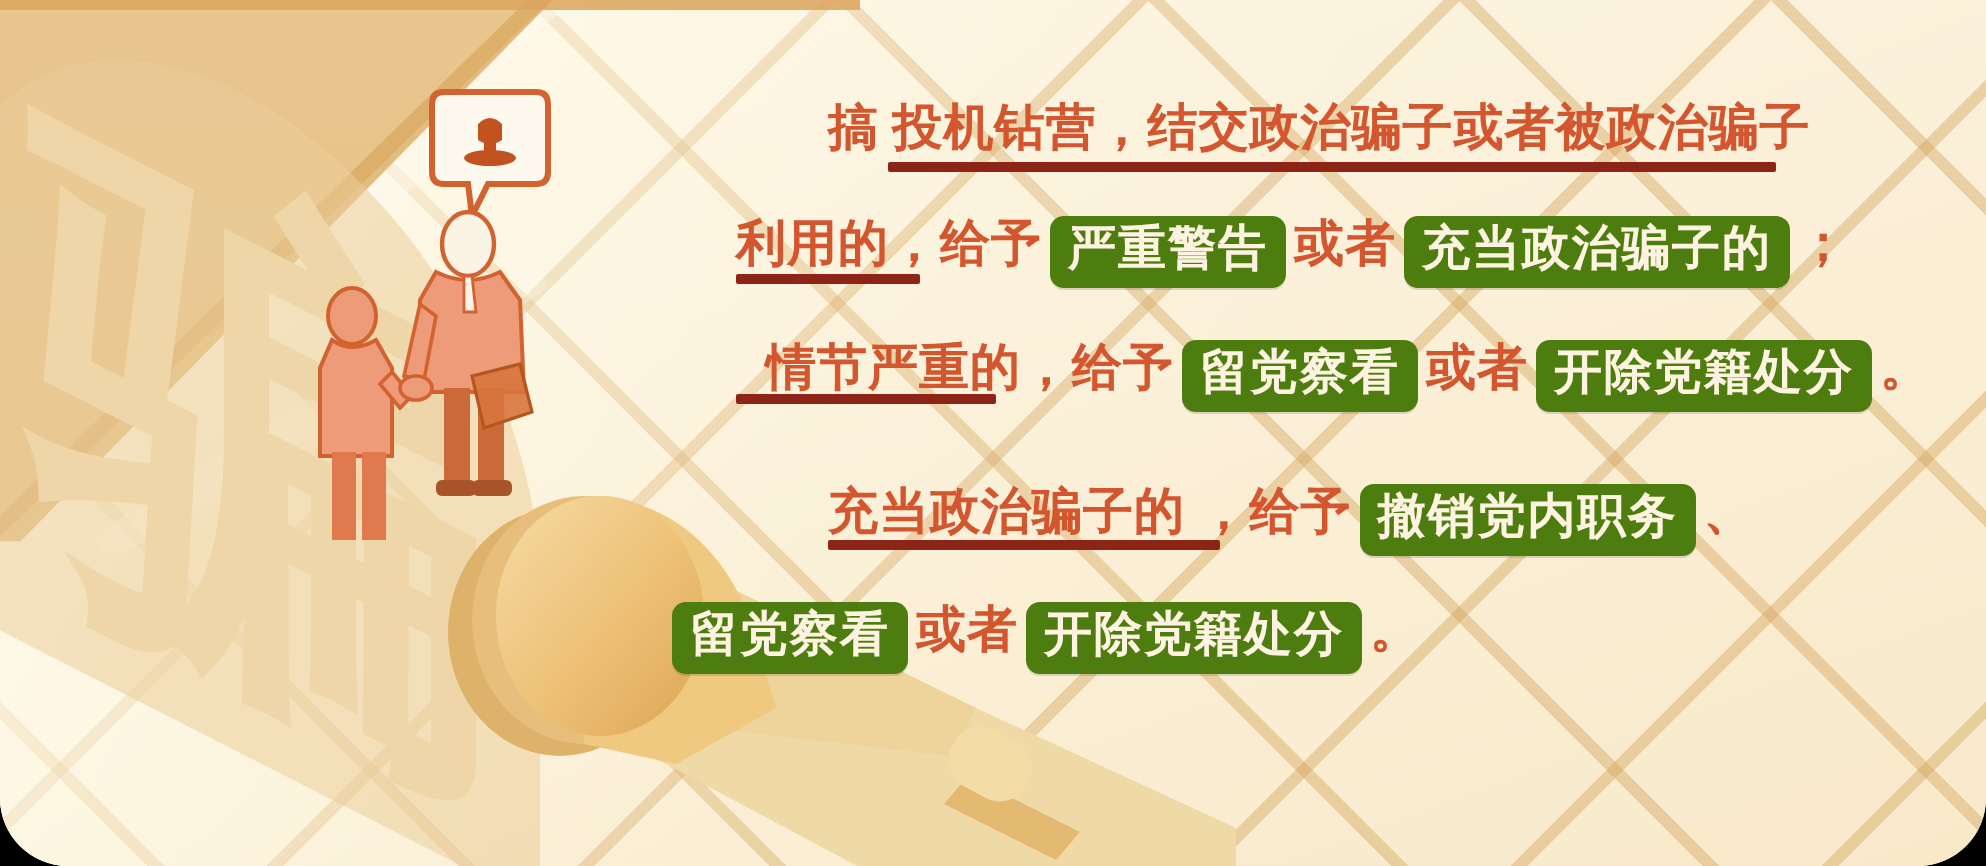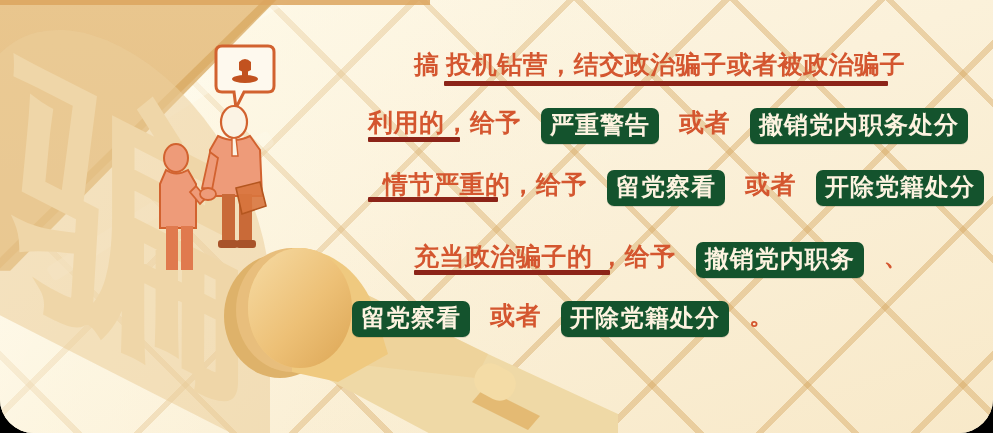--- a/index.html
+++ b/index.html
@@ -126,25 +126,25 @@
     color:#D4562F;
     letter-spacing:.5px;
     font-family:"Liberation Serif","DejaVu Serif",serif;
     font-weight:600;
     pointer-events:auto;
   }
   .t-line .plain { color:#D4562F; }
 
   .badge {
     display:inline-block;
-    background:#14532d;
+    background:#4d7c0f;
     color:#FDF3E0;
     border-radius:7px;
     padding:5px 9px 7px 9px;
-    margin:0 20px;
+    margin:0 4px;
     font-size:24px;
     line-height:1;
     font-weight:600;
     letter-spacing:1px;
     position:relative;
     top:2px;
     box-shadow:0 1px 0 rgba(0,0,0,.12);
   }
 
   .uline {
@@ -237,21 +237,21 @@
       <rect x="26" y="186" width="12" height="44" fill="#E07A4E"></rect>
       <rect x="41" y="186" width="12" height="44" fill="#E07A4E"></rect>
     </g>
 
     <ellipse cx="68" cy="154" rx="8" ry="6" fill="#EE9B79" stroke="#D2622F" stroke-width="1.8"></ellipse>
   </svg>
 
   <div class="text-block">
 
     <div class="t-line" id="line1"><span class="plain">搞 投机钻营，结交政治骗子或者被政治骗子</span></div>
-    <div class="t-line" id="line2"><span class="plain">利用的，给予</span><span class="badge">严重警告</span><span class="plain">或者</span><span class="badge">撤销党内职务处分</span><span class="plain">；</span></div>
+    <div class="t-line" id="line2"><span class="plain">利用的，给予</span><span class="badge">严重警告</span><span class="plain">或者</span><span class="badge">充当政治骗子的</span><span class="plain">；</span></div>
     <div class="t-line" id="line3"><span class="plain">情节严重的，给予</span><span class="badge">留党察看</span><span class="plain">或者</span><span class="badge">开除党籍处分</span><span class="plain">。</span></div>
     <div class="t-line" id="line4"><span class="plain">充当政治骗子的 ，给予</span><span class="badge">撤销党内职务</span><span class="plain">、</span></div>
     <div class="t-line" id="line5"><span class="badge">留党察看</span><span class="plain">或者</span><span class="badge">开除党籍处分</span><span class="plain">。</span></div>
 
     <div class="uline" id="u1"></div>
     <div class="uline" id="u2"></div>
     <div class="uline" id="u3"></div>
     <div class="uline" id="u4"></div>
 
   </div>

